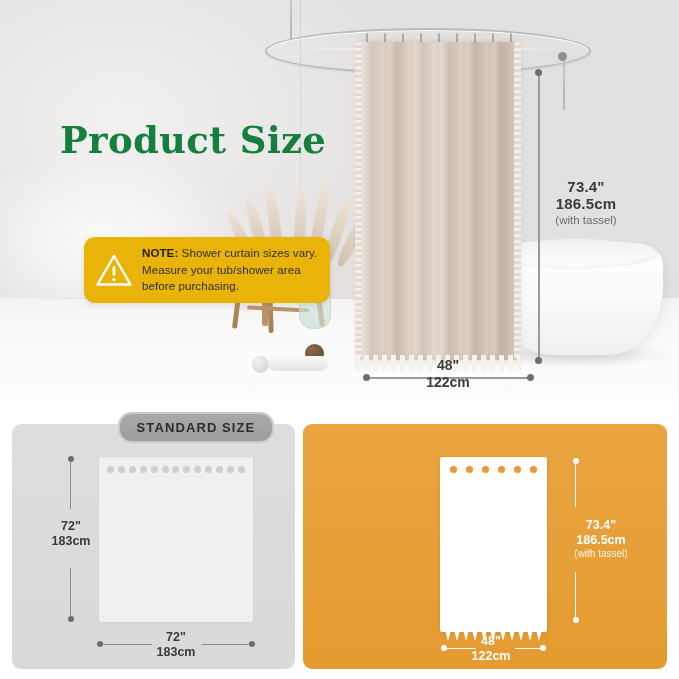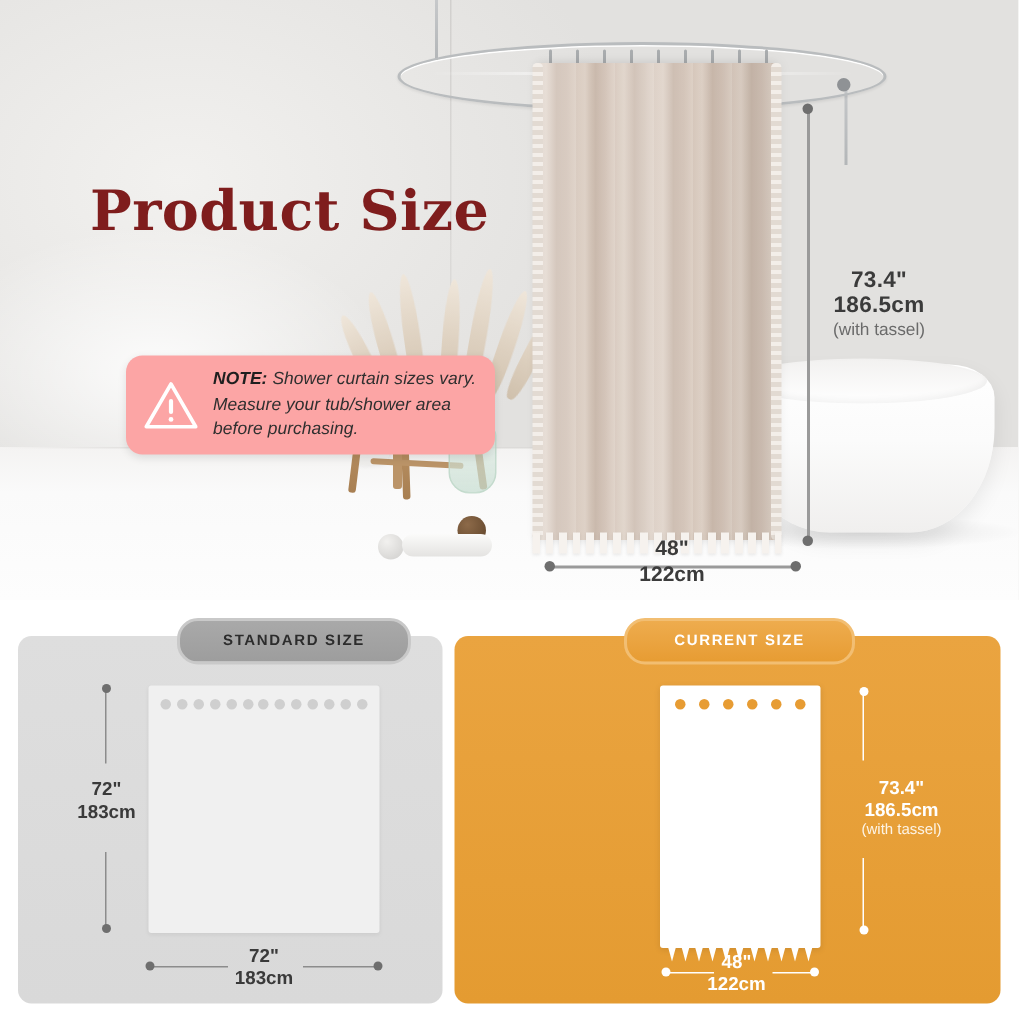--- a/index.html
+++ b/index.html
@@ -162,35 +162,34 @@
   }
   .label-w-top{
     position:absolute;left:378px;top:357px;width:140px;text-align:center;
   }
   .label-w-top .big{font-size:14px;font-weight:bold;color:#3b3b3b;line-height:1.18;}
 
   
   .title{
     position:absolute;left:60px;top:118px;
     font-family:"DejaVu Serif", serif;
-    font-weight:bold;font-size:37px;color:#7f1d1d;letter-spacing:.3px;
+    font-weight:bold;font-size:37px;color:#15803d;letter-spacing:.3px;
   }
   .subtitle{
     position:absolute;left:62px;top:171px;
     font-size:17px;color:#5d5d5d;letter-spacing:.2px;
   }
 
   
   .note{
     position:absolute;left:84px;top:237px;width:246px;height:66px;
-    background:#fca5a5;border-radius:11px;
+    background:#eab308;border-radius:11px;
     box-shadow:0 2px 6px rgba(0,0,0,.10);
     display:flex;align-items:center;gap:9px;padding:0 10px 0 11px;
     box-sizing:border-box;
-    font-style:italic;
   }
   .warn-tri{position:relative;width:38px;height:34px;flex:0 0 38px;}
   .note-text{
     font-size:11.6px;color:#2f2f2f;line-height:1.42;letter-spacing:.05px;
   }
   .note-text b{font-weight:bold;color:#1f1f1f;}
 
   
   .cmp-left{
     position:absolute;left:12px;top:424px;width:283px;height:245px;
@@ -198,21 +197,21 @@
     border-radius:9px;
   }
   .cmp-right{
     position:absolute;left:303px;top:424px;width:364px;height:245px;
     background:linear-gradient(180deg,#eaa440 0%,#e49b31 100%);
     border-radius:9px;
   }
   .badge{
     position:absolute;height:27px;border-radius:14px;
     display:flex;align-items:center;justify-content:center;
-    font-size:10px;font-weight:bold;letter-spacing:1.1px;
+    font-size:13px;font-weight:bold;letter-spacing:1.1px;
   }
   .badge-std{
     left:118px;top:412px;width:152px;
     background:linear-gradient(180deg,#a9a9a9,#9d9d9d);color:#2c2c2c;
     border:2px solid #c9c9c9;
   }
   .badge-cur{
     left:416px;top:412px;width:150px;
     background:linear-gradient(180deg,#eeac4e,#e79c33);color:#ffffff;
     border:2px solid #f2be72;
@@ -355,21 +354,20 @@
     <div class="note-text">
       <b>NOTE:</b>
       <span>Shower curtain sizes vary. Measure your tub/shower area before purchasing.</span>
     </div>
   </div>
 
   <div class="cmp-left"></div>
   <div class="cmp-right"></div>
 
   <div class="badge badge-std">STANDARD SIZE</div>
-  <div class="badge badge-cur">CURRENT SIZE</div>
 
   <div class="panel-std">
     <div class="grommets" id="grommets-std">
         <div class="grommet"></div>
         <div class="grommet"></div>
         <div class="grommet"></div>
         <div class="grommet"></div>
         <div class="grommet"></div>
         <div class="grommet"></div>
         <div class="grommet"></div>

